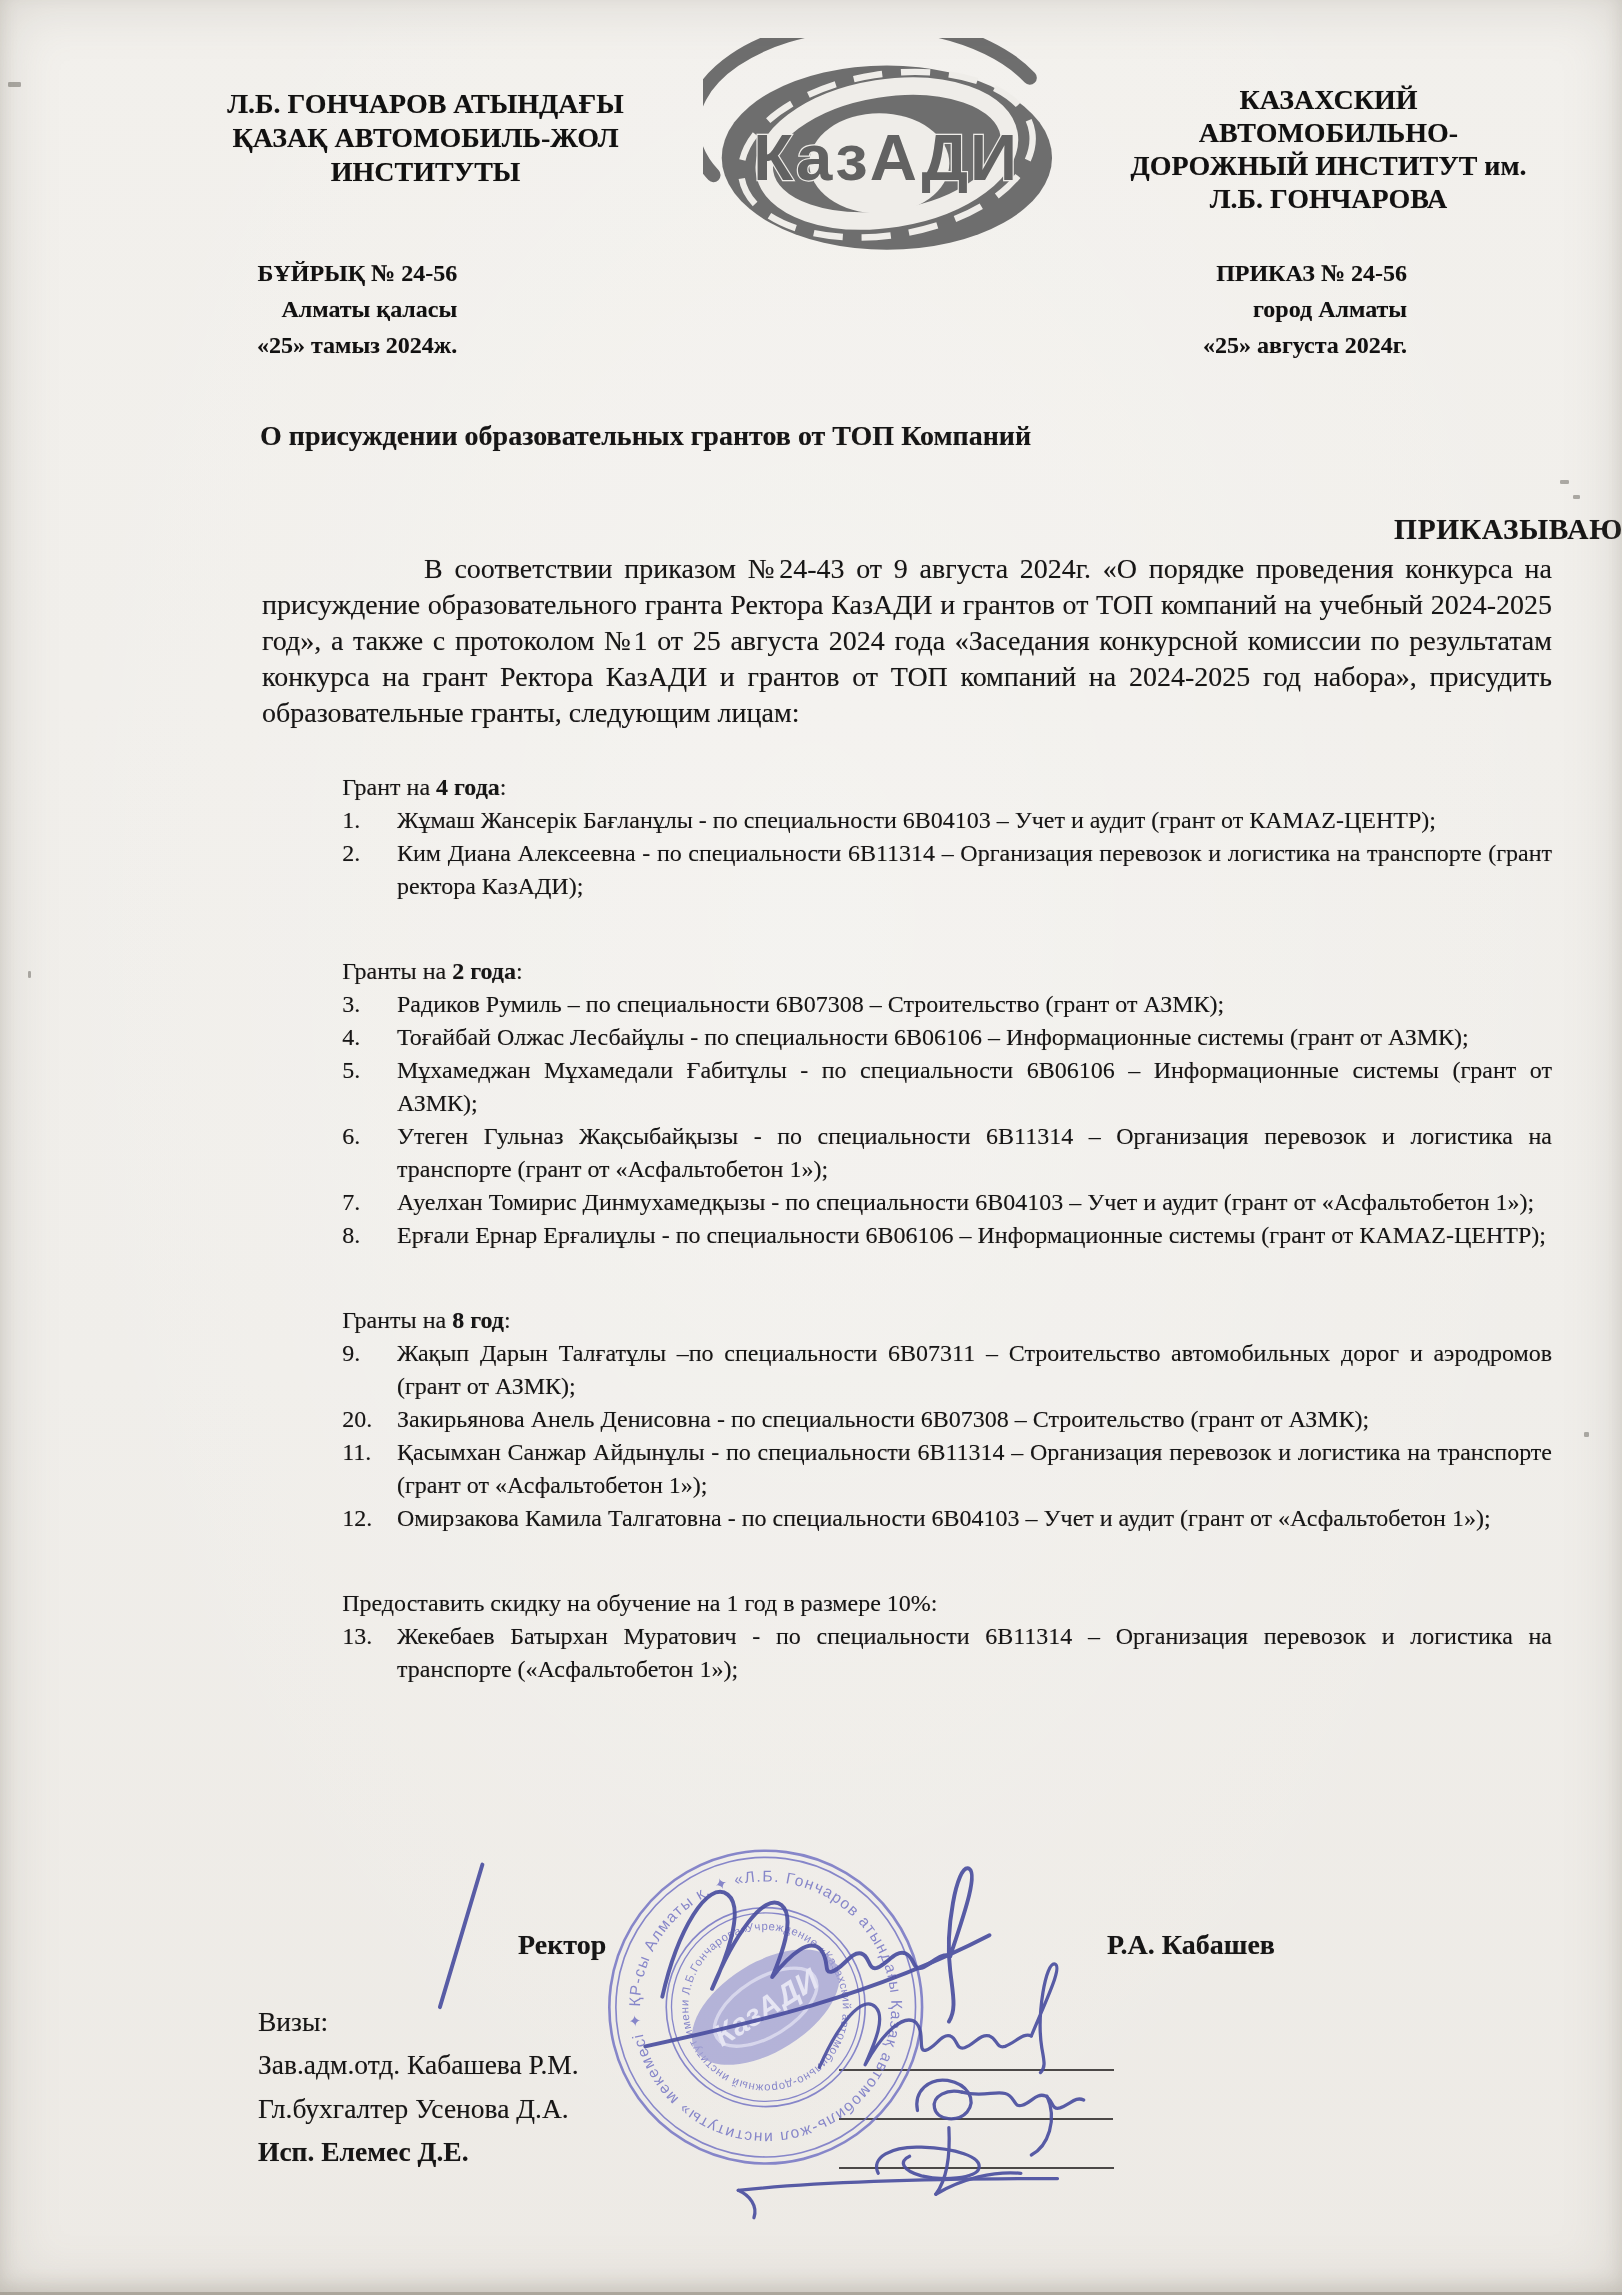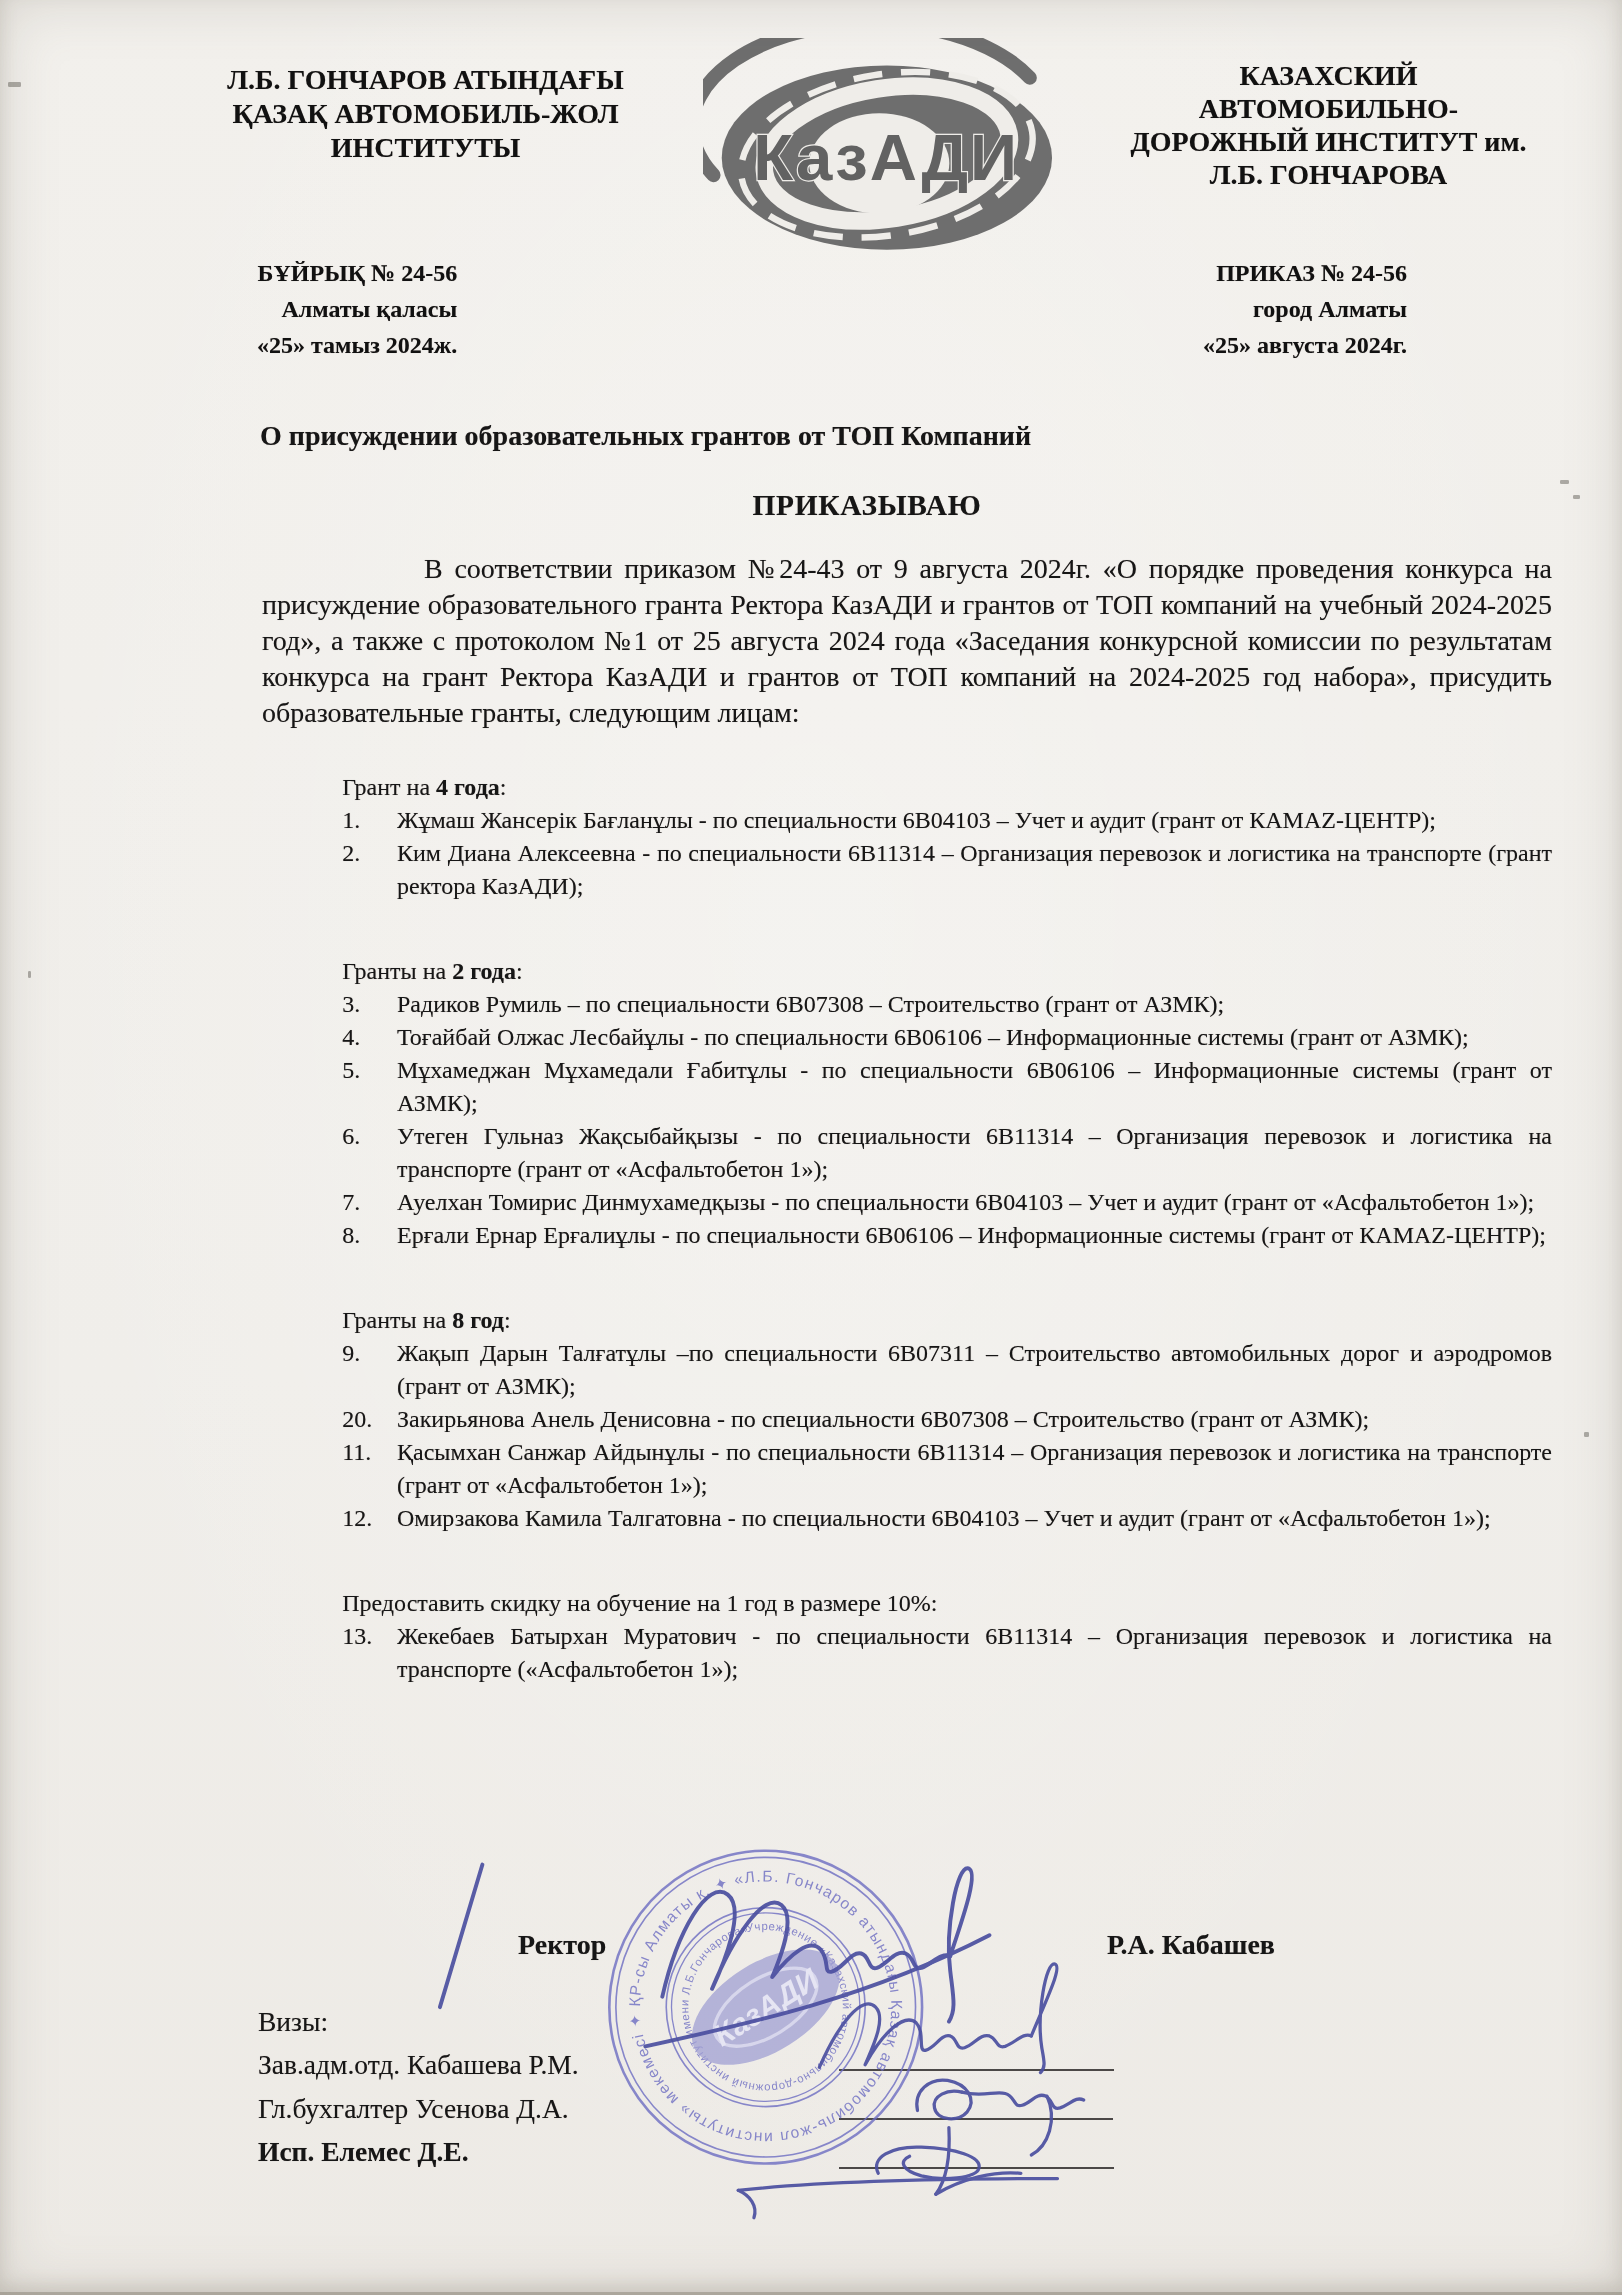--- a/index.html
+++ b/index.html
@@ -14,21 +14,21 @@
       radial-gradient(ellipse at 50% 40%, rgba(255,255,255,.25), rgba(0,0,0,0) 70%),
       linear-gradient(180deg,#f2f0ec 0%,#f0eeea 60%,#edeae5 100%);
     color:#161616;
   }
   .page::after{
     content:"";position:absolute;inset:0;pointer-events:none;
     box-shadow:inset 0 0 59px rgba(120,110,95,.22), inset 0 -9.2px 17px rgba(100,92,80,.18);
   }
   .abs{position:absolute;}
   .b{font-weight:bold;}
-  .center{text-align:center;}
+  .center{text-align:center;margin-top:24px;}
   .scan{text-shadow:0 0 0.7px rgba(70,50,45,.45);}
   .hdr{font-size:28px;line-height:34px;font-weight:bold;color:#111;}
   .ordblk{font-size:24px;line-height:36px;font-weight:bold;color:#111;text-align:right;}
   .subject{font-size:28px;font-weight:bold;}
   .decree{font-size:29.4px;font-weight:bold;letter-spacing:0.7px;}
   .intro{
     font-size:28px;line-height:36px;text-align:justify;text-indent:162px;
   }
   .sections{font-size:24px;line-height:33px;}
   .section{margin-bottom:52px;}
@@ -78,21 +78,21 @@
     <div>«25» тамыз  2024ж.</div>
   </div>
   <div class="abs ordblk scan" style="left:1203px;top:255px;">
     <div>ПРИКАЗ № 24-56</div>
     <div>город Алматы</div>
     <div>«25» августа 2024г.</div>
   </div>
 
   <div class="abs subject scan" style="left:260px;top:420px;">О присуждении образовательных грантов от ТОП Компаний</div>
 
-  <div class="abs decree scan center" style="left:111px;right:0;top:489px;">ПРИКАЗЫВАЮ</div>
+  <div class="abs decree scan center" style="left:111px;right:0;top:489px;text-align:right;">ПРИКАЗЫВАЮ</div>
 
   <div class="abs intro scan" style="left:262px;top:551px;width:1290px;">В соответствии приказом №24-43 от 9 августа 2024г. «О порядке проведения конкурса на присуждение образовательного гранта Ректора КазАДИ и грантов от ТОП компаний на учебный 2024-2025 год», а также с протоколом №1 от 25 августа 2024 года «Заседания конкурсной комиссии по результатам конкурса на грант Ректора КазАДИ и грантов от ТОП компаний на 2024-2025 год набора», присудить образовательные гранты, следующим лицам:</div>
 
   <div class="abs sections scan" style="left:337px;top:771px;width:1215px;">
   <div class="section">
     <div class="sec-heading">
       <span class="pre">Грант на </span><span class="b bold-part">4 года</span><span class="post">:</span>
     </div>
     <div class="items">
   <div class="list-item">

